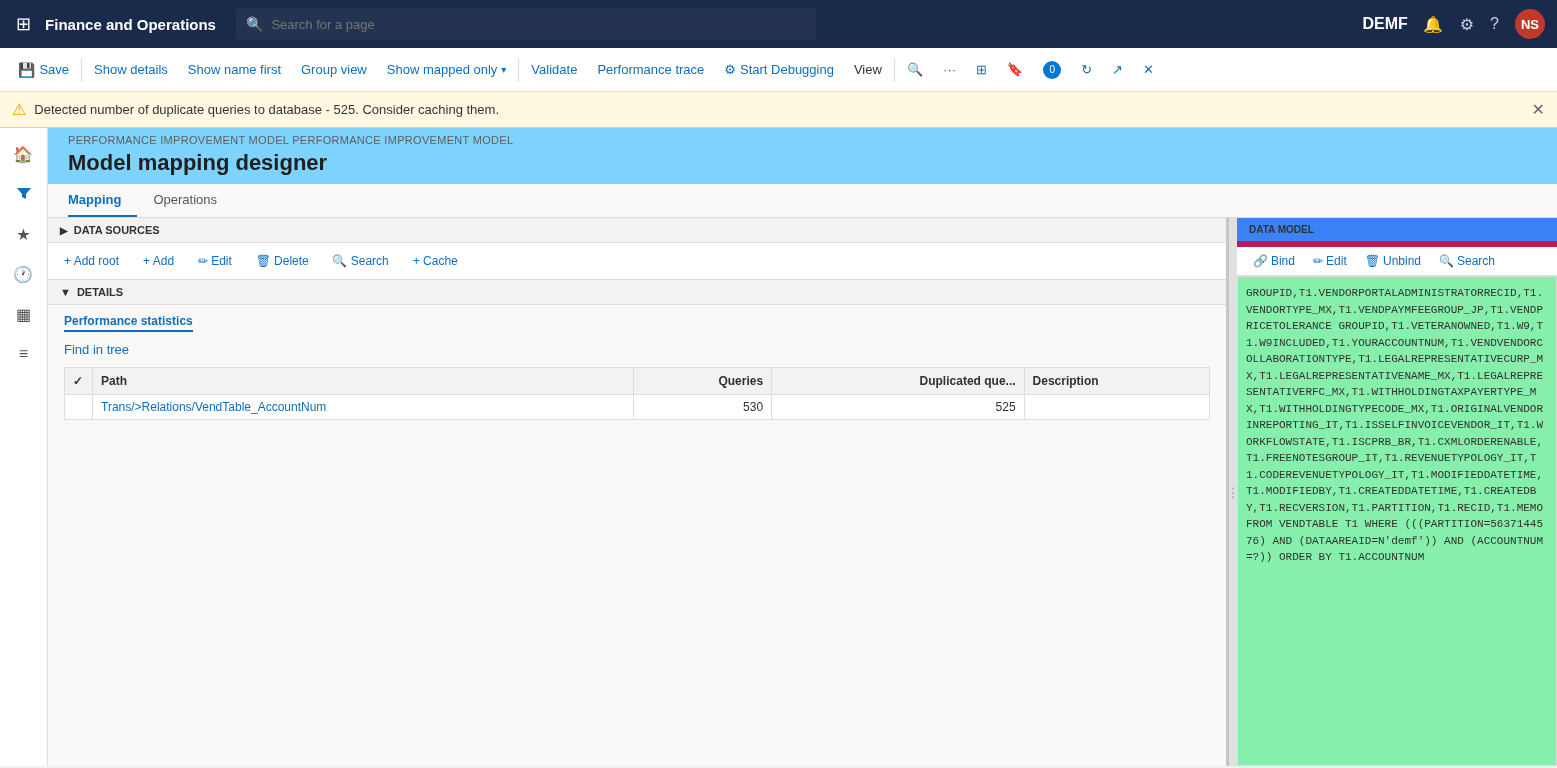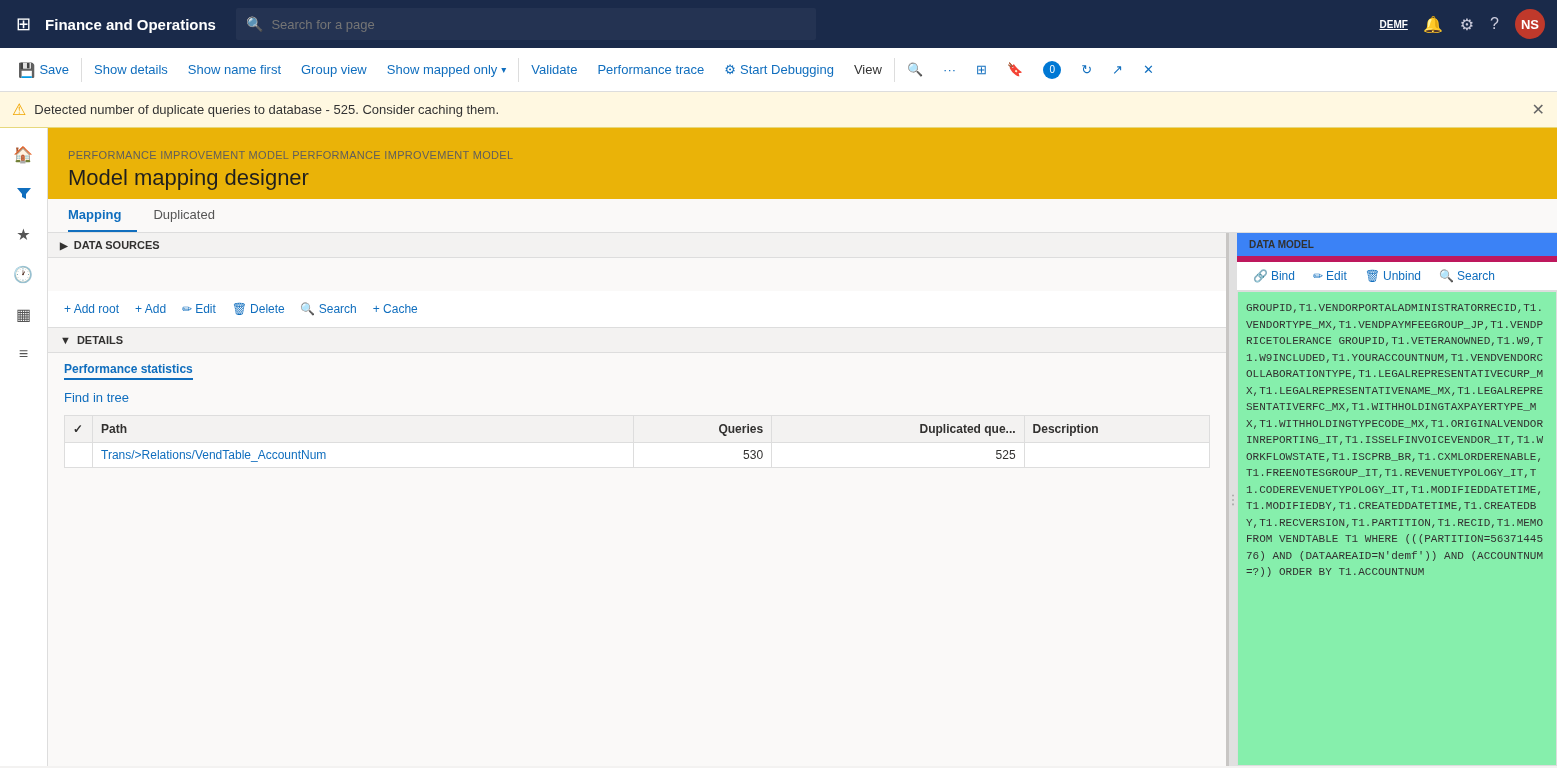--- a/index.html
+++ b/index.html
@@ -47,21 +47,21 @@
       outline: none;
       flex: 1;
     }
     .top-nav-right {
       display: flex;
       align-items: center;
       gap: 16px;
       margin-left: auto;
       color: #fff;
     }
-    .top-nav-right .demf { font-size: 10px; font-weight: 600; text-decoration: underline; }
+    .top-nav-right .demf { font-size: 16px; font-weight: 600; }
     .nav-icon { font-size: 16px; cursor: pointer; color: #ccd; }
     .avatar { width: 30px; height: 30px; border-radius: 50%; background: #c0392b; color: #fff; display: flex; align-items: center; justify-content: center; font-weight: 700; font-size: 13px; }
 
     
     .toolbar {
       background: #fff;
       border-bottom: 1px solid #ddd;
       height: 44px;
       display: flex;
       align-items: center;
@@ -133,33 +133,33 @@
     .content-area {
       flex: 1;
       display: flex;
       flex-direction: column;
       overflow: hidden;
       background: #faf9f8;
     }
 
     
     .page-header {
-      padding: 21px 20px 0 20px;
-      background: #eab308;
+      padding: 6px 20px 0 20px;
+      background: #7dd3fc;
     }
     .breadcrumb {
       font-size: 11px;
       color: #605e5c;
       text-transform: uppercase;
       letter-spacing: 0.3px;
       margin-bottom: 4px;
     }
     .page-title {
       font-size: 22px;
-      font-weight: 400;
+      font-weight: 700;
       color: #201f1e;
       margin-bottom: 8px;
     }
 
     
     .tabs {
       display: flex;
       border-bottom: 1px solid #ddd;
       padding: 0 20px;
       background: #faf9f8;
@@ -206,24 +206,23 @@
       gap: 6px;
       cursor: pointer;
       border-bottom: 1px solid #ddd;
     }
     .panel-section-header .arrow { font-size: 10px; }
 
     .datasources-toolbar {
       display: flex;
       align-items: center;
       padding: 8px 8px;
-      gap: 0;
+      gap: 8px;
       border-bottom: 1px solid #ddd;
       background: #fff;
-      margin-top: 33px;
     }
     .ds-btn {
       display: flex;
       align-items: center;
       gap: 3px;
       padding: 3px 8px;
       cursor: pointer;
       color: #106ebe;
       font-size: 12px;
       border: none;
@@ -464,21 +463,21 @@
 
   <div class="content-area">
 
     <div class="page-header">
       <div class="breadcrumb">PERFORMANCE IMPROVEMENT MODEL PERFORMANCE IMPROVEMENT MODEL</div>
       <div class="page-title">Model mapping designer</div>
     </div>
 
     <div class="tabs">
       <div class="tab active">Mapping</div>
-      <div class="tab">Duplicated</div>
+      <div class="tab">Operations</div>
     </div>
 
     <div class="split-pane">
 
       <div class="left-panel">
 
         <div class="panel-section-header">
           <span class="arrow">▶</span>
           <span>DATA SOURCES</span>
         </div>

